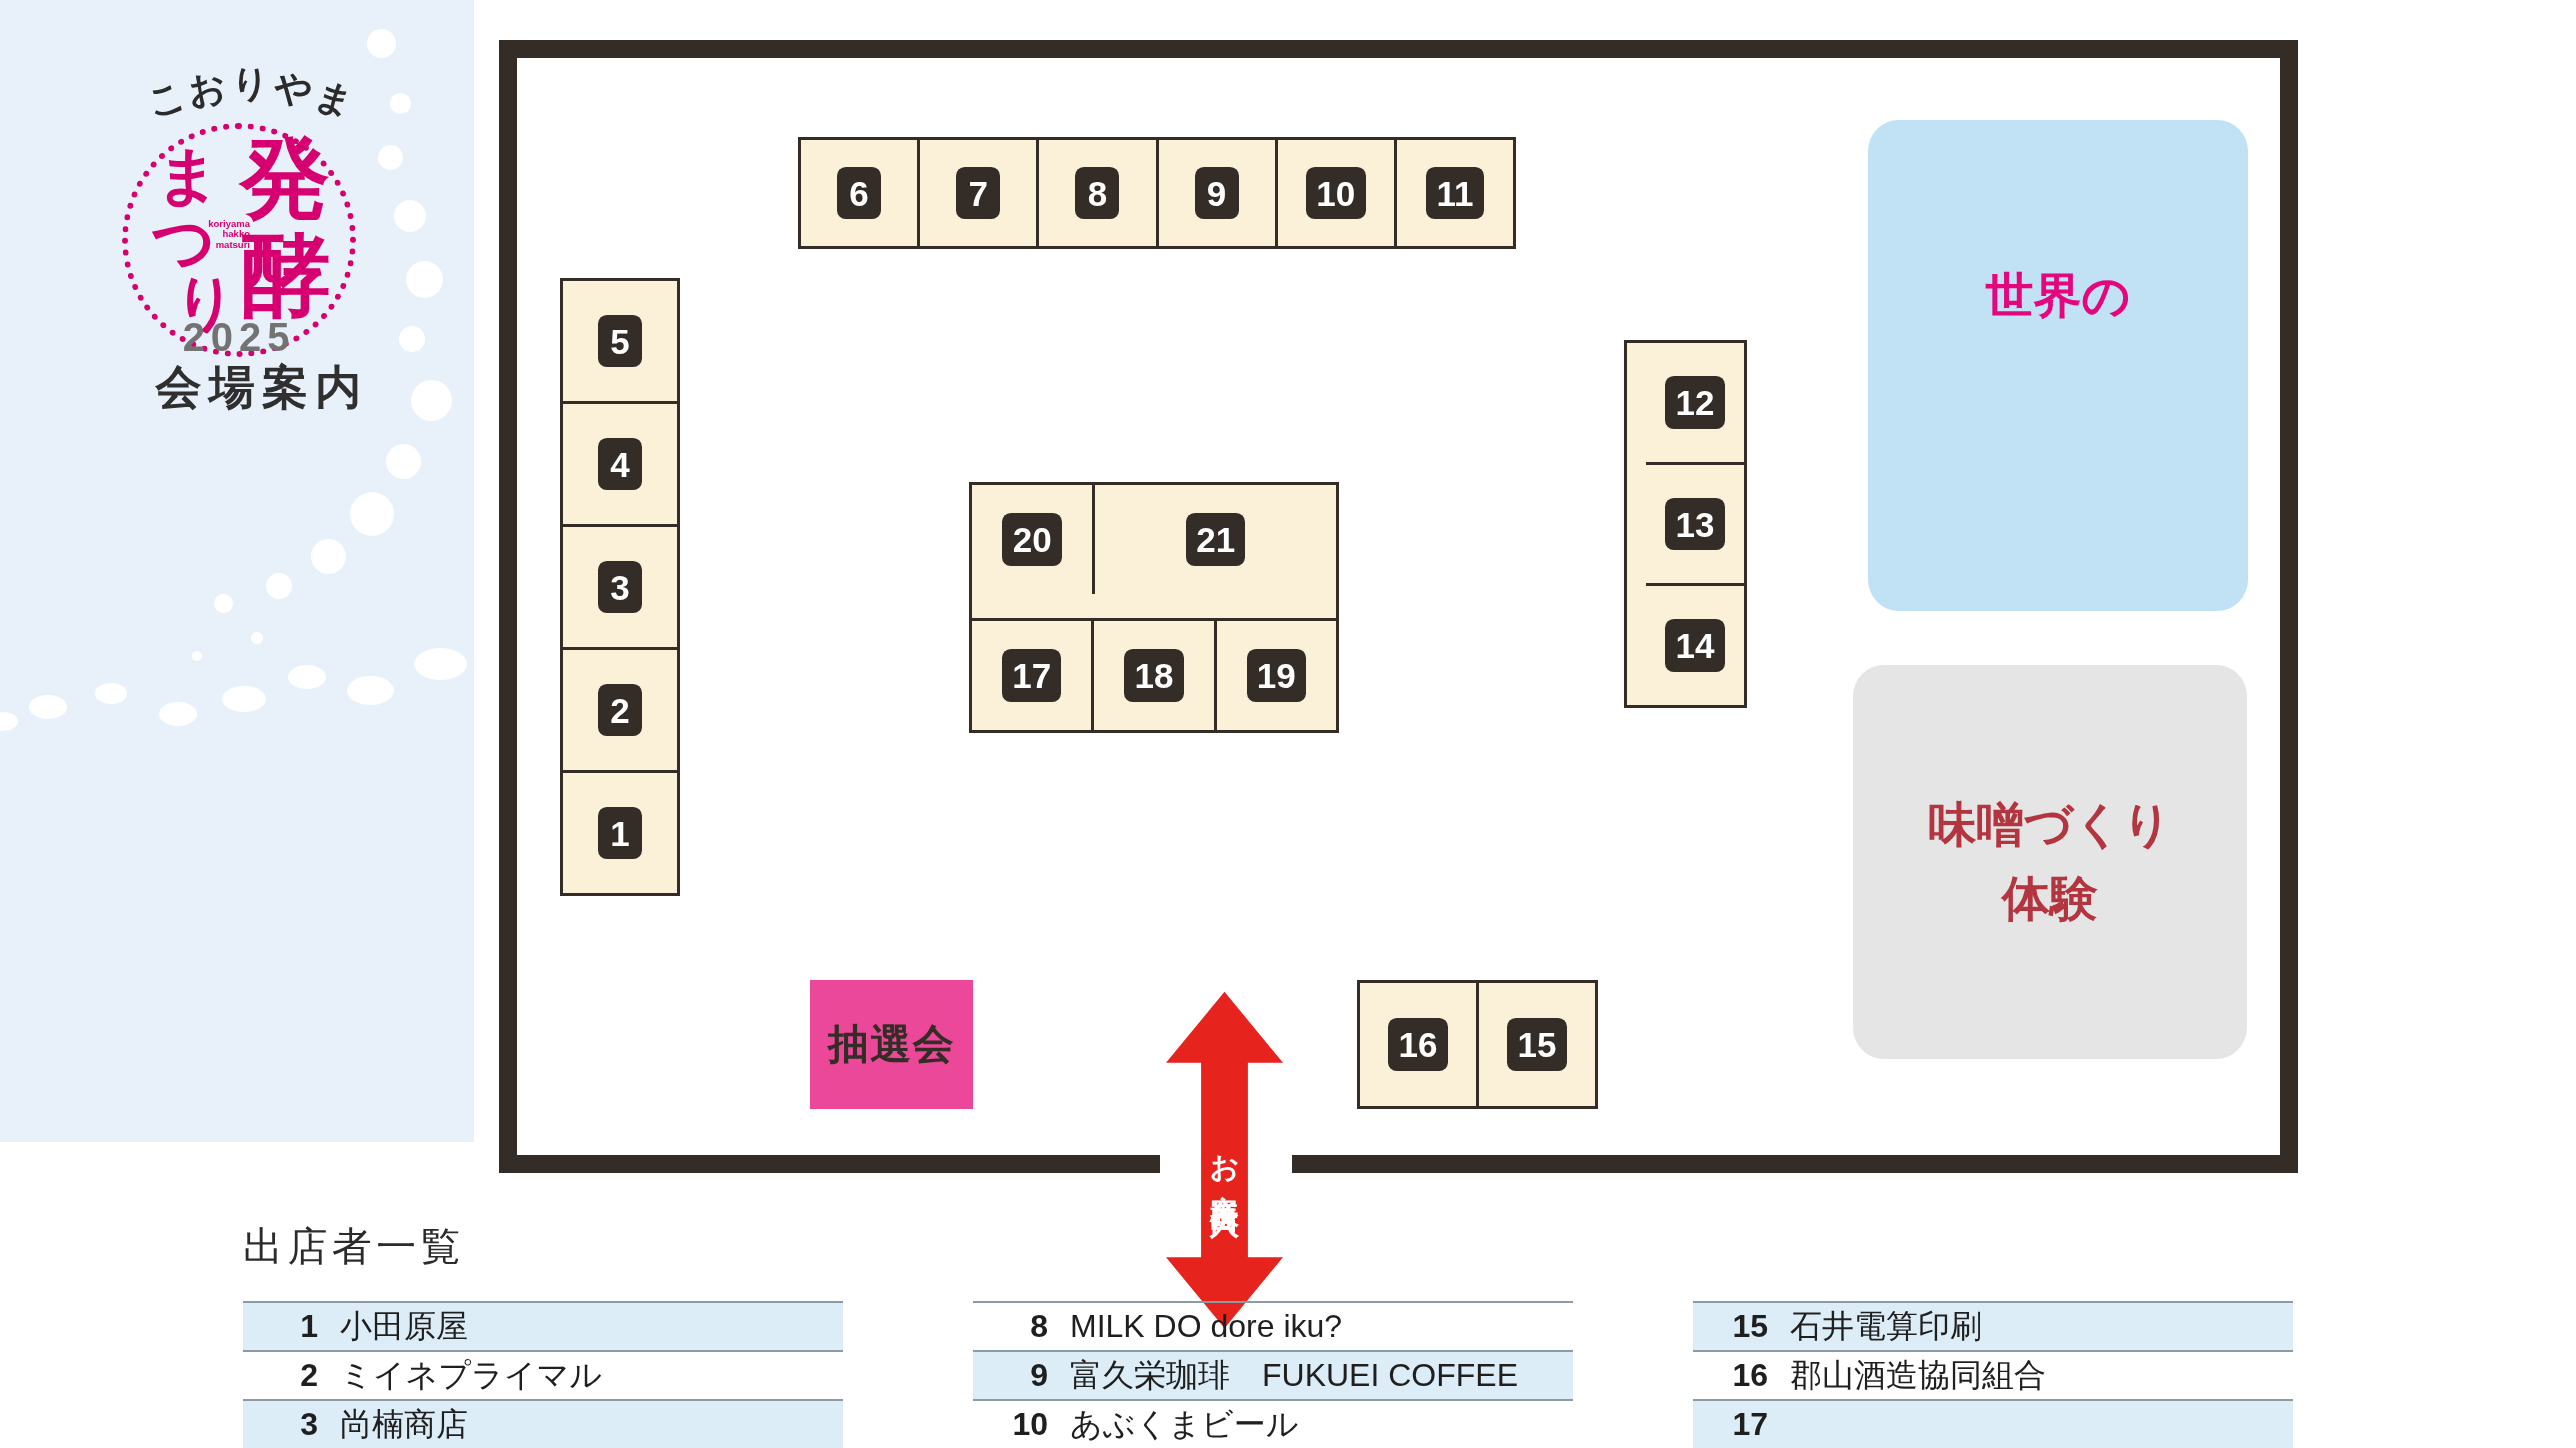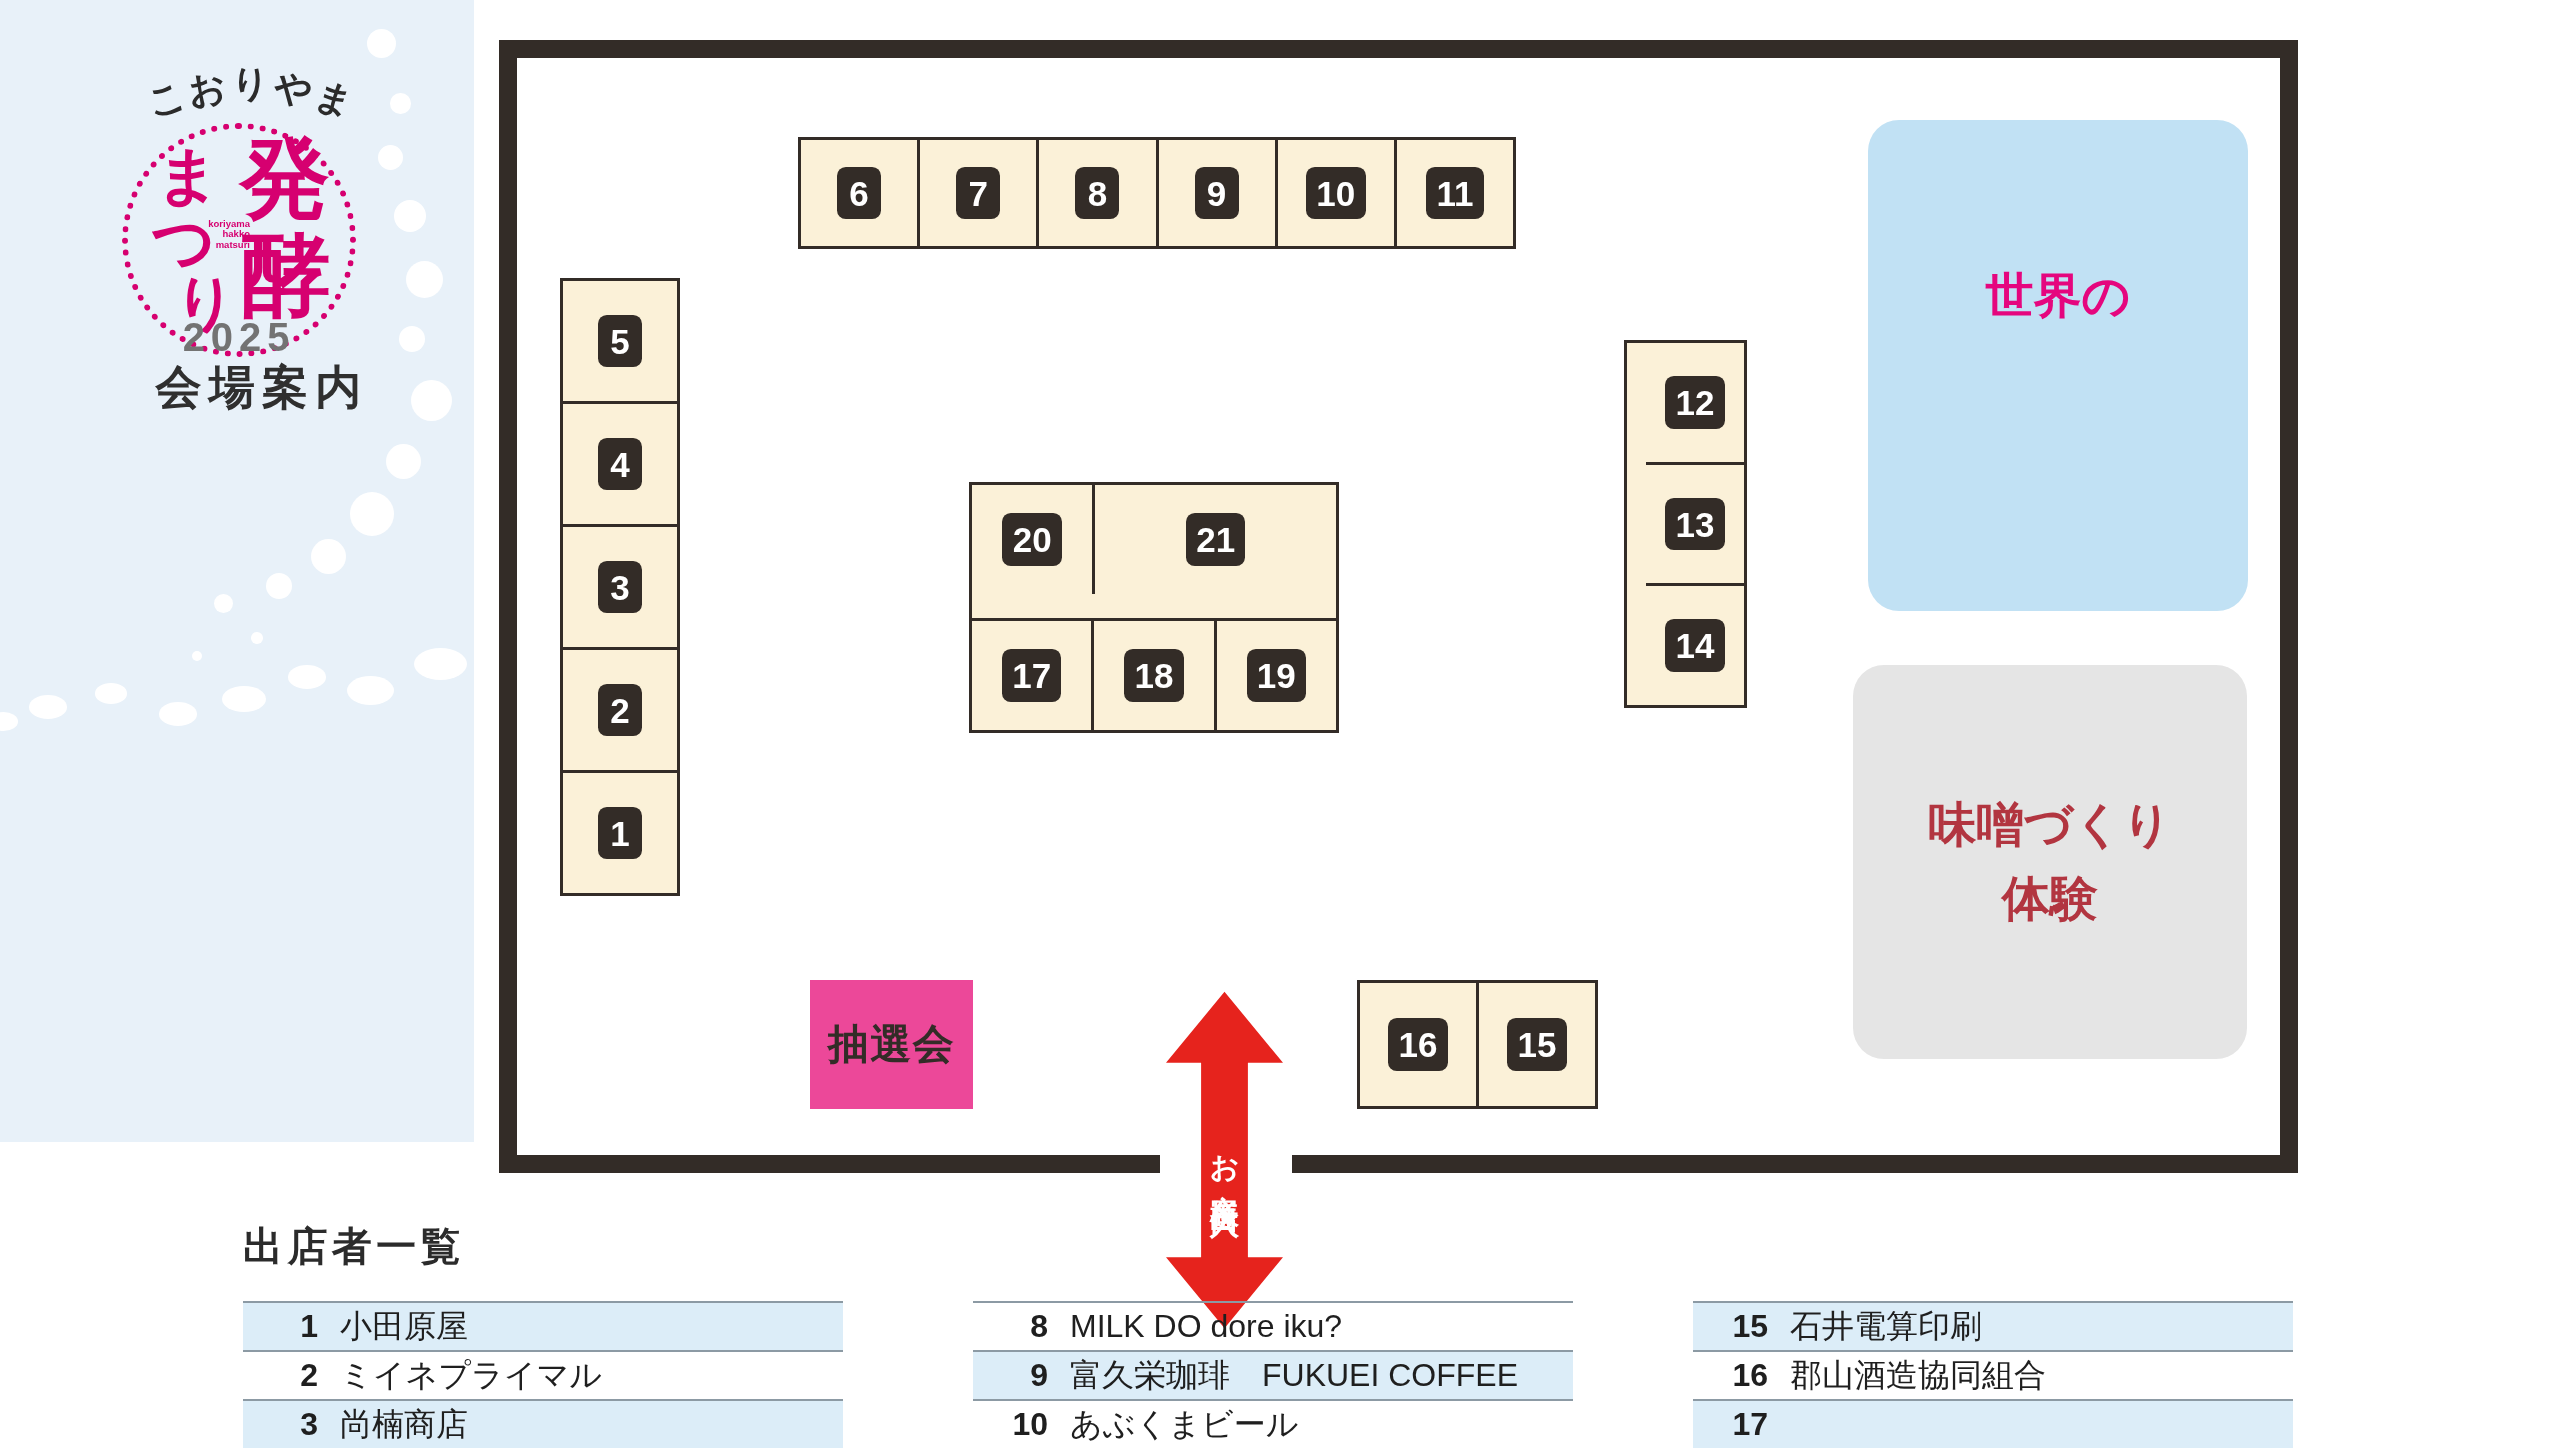--- a/index.html
+++ b/index.html
@@ -47,21 +47,21 @@
   .miso div{color:#b23540;font-weight:bold;font-size:48px;line-height:1.55;text-align:center;}
   .lottery{position:absolute;left:810px;top:980px;width:163px;height:129px;background:#ec4899;
            display:flex;align-items:center;justify-content:center;}
   .lottery div{font-size:41px;font-weight:bold;color:#332c27;letter-spacing:1.5px;}
   
   .arrow-wrap{position:absolute;left:1166px;top:991px;width:117px;height:338px;}
   .arrow-label{position:absolute;left:1204px;top:1062px;width:41px;height:203px;
                writing-mode:vertical-rl;text-orientation:upright;color:#ffffff;font-weight:bold;
                font-size:29px;letter-spacing:4.4px;line-height:41px;text-align:center;}
   
-  .v-title{position:absolute;left:243px;top:1219px;font-size:40px;font-weight:bold;
+  .v-title{position:absolute;left:243px;top:1219px;font-size:40px;font-weight:normal;
            letter-spacing:4.4px;color:#2b2b2b;}
   .vcol{position:absolute;top:1301px;width:600px;}
   .vrow{height:49px;border-top:2.2px solid #8c9aa4;display:flex;align-items:center;
         box-sizing:border-box;padding-left:22px;font-size:32px;color:#1f1f1f;}
   .vrow.blue{background:#dcedf8;}
   .vrow .no{display:inline-block;width:53px;text-align:right;font-weight:bold;}
   .vrow .nm{margin-left:22px;white-space:pre;}
 </style>
 </head>
 <body>

